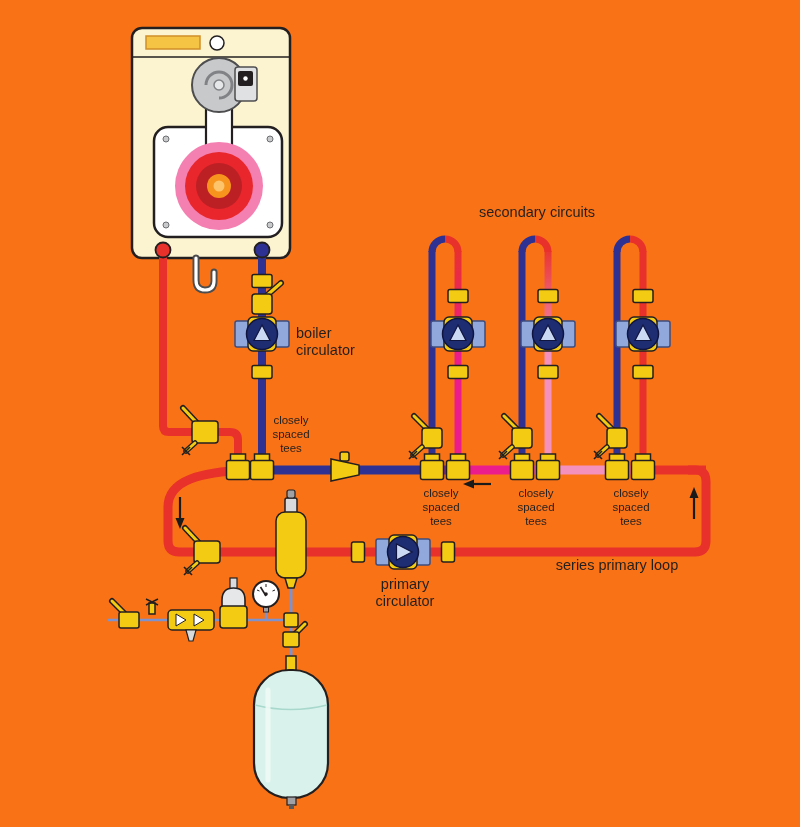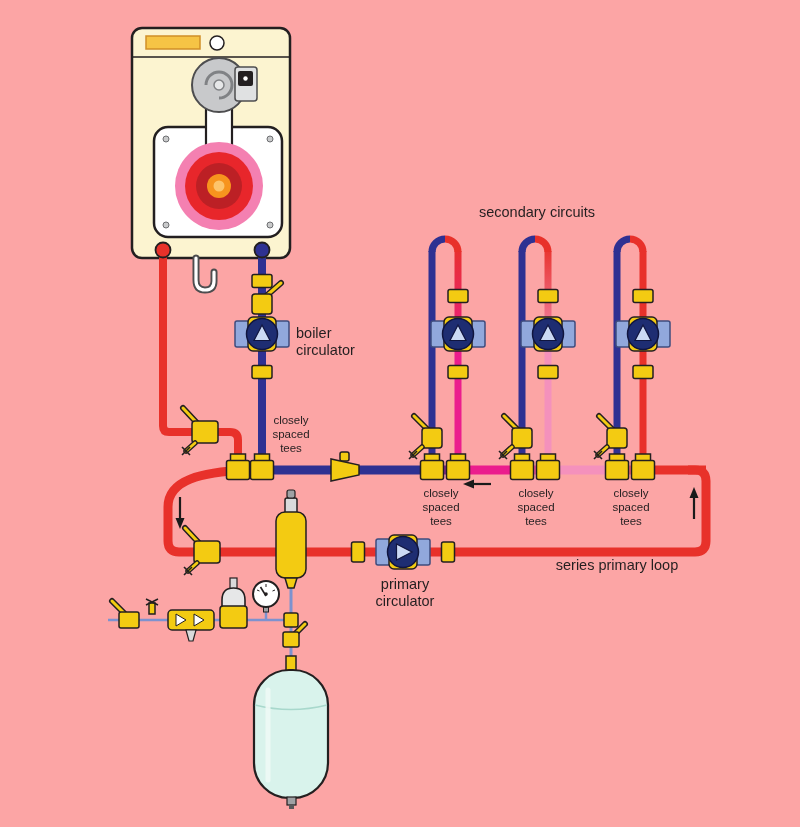--- a/index.html
+++ b/index.html
@@ -1,16 +1,16 @@
 <!DOCTYPE html>
 <html style="--hot: #e8312a; --cool: #2e3192; --magenta: #eb1d8d; --pink: #f491bc; --brass: #f3cb12; --flange: #91a8dc; --pump: #1e2d72; --triangle: #cbd9f4; --tank: #d9f3ec; --thinpipe: #7d92cf; --boilerbody: #fcf4d0; --outline: #231f20;"><head>
 <meta charset="utf-8">
 <style>
   html,body{margin:0;padding:0;background:#fff;}
-  .canvas{position:relative;width:800px;height:827px;background:#fca5a5;overflow:hidden;}
+  .canvas{position:relative;width:800px;height:827px;background:#f97316;overflow:hidden;}
   svg{display:block;}
   text{font-family:"Liberation Sans",sans-serif;fill:var(--outline,#231f20);}
   .lbl{font-size:14.5px;}
   .lbl-sm{font-size:11.5px;}
   .brass{fill:var(--brass,#f3cb12);stroke:var(--outline,#231f20);stroke-width:1.5;}
   .flange{fill:var(--flange,#91a8dc);stroke:#3e4c7e;stroke-width:1.5;}
   .pipe{fill:none;stroke-linecap:butt;stroke-linejoin:round;}
   .lever-o{stroke:var(--outline,#231f20);stroke-width:6;stroke-linecap:round;}
   .lever-i{stroke:var(--brass,#f3cb12);stroke-width:3;stroke-linecap:round;}
   .arrow-line{stroke:#1a1a1a;stroke-width:2.2;}

